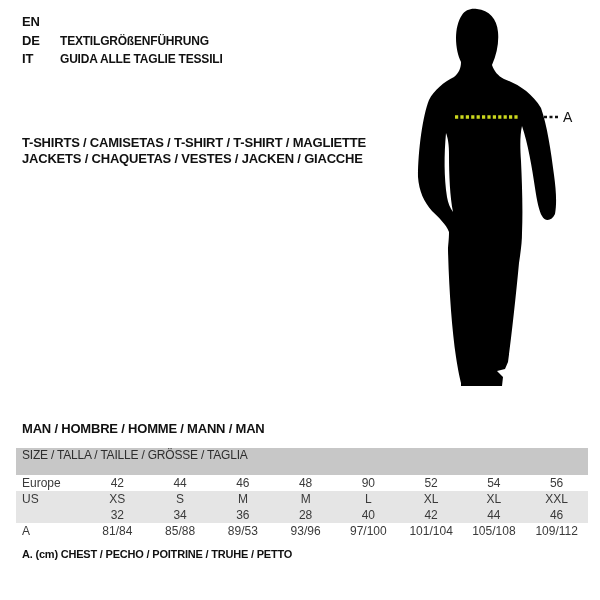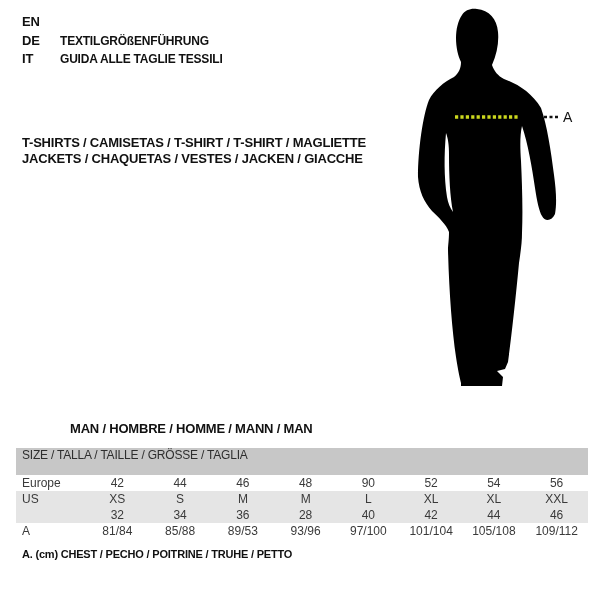--- a/index.html
+++ b/index.html
@@ -11,21 +11,21 @@
   .lang-block{position:absolute;left:22px;top:13px;}
   .lang-row{display:flex;line-height:18.5px;}
   .lang-code{width:38px;font-weight:bold;font-size:13px;letter-spacing:-0.2px;}
   .lang-label{font-weight:bold;font-size:12px;letter-spacing:-0.2px;}
   
   .cat-block{position:absolute;left:22px;top:111px;margin-top:24px;}
   .cat-line{font-weight:bold;font-size:13px;line-height:16px;letter-spacing:-0.2px;}
   
   .figure-wrap{position:absolute;left:405px;top:5px;width:170px;height:385px;}
   
-  .section-title{position:absolute;left:22px;top:421px;font-weight:bold;font-size:13px;line-height:16px;letter-spacing:-0.2px;margin-left:48px;}
+  .section-title{position:absolute;left:22px;top:421px;font-weight:bold;font-size:13px;line-height:16px;letter-spacing:-0.2px;}
   
   .size-table{position:absolute;left:16px;top:448px;width:572px;}
   .table-header{height:27px;line-height:15px;background:#c7c7c7;color:#2e2e2e;
     font-size:12px;padding-left:6px;letter-spacing:-0.2px;box-sizing:border-box;}
   .table-row{display:grid;grid-template-columns:70px repeat(8,1fr);height:16px;
     align-items:center;font-size:12px;color:#3a3a3a;}
   .table-row.shaded{background:#e5e5e5;}
   .row-label{padding-left:6px;text-align:left;}
   .cell{text-align:center;}
   

